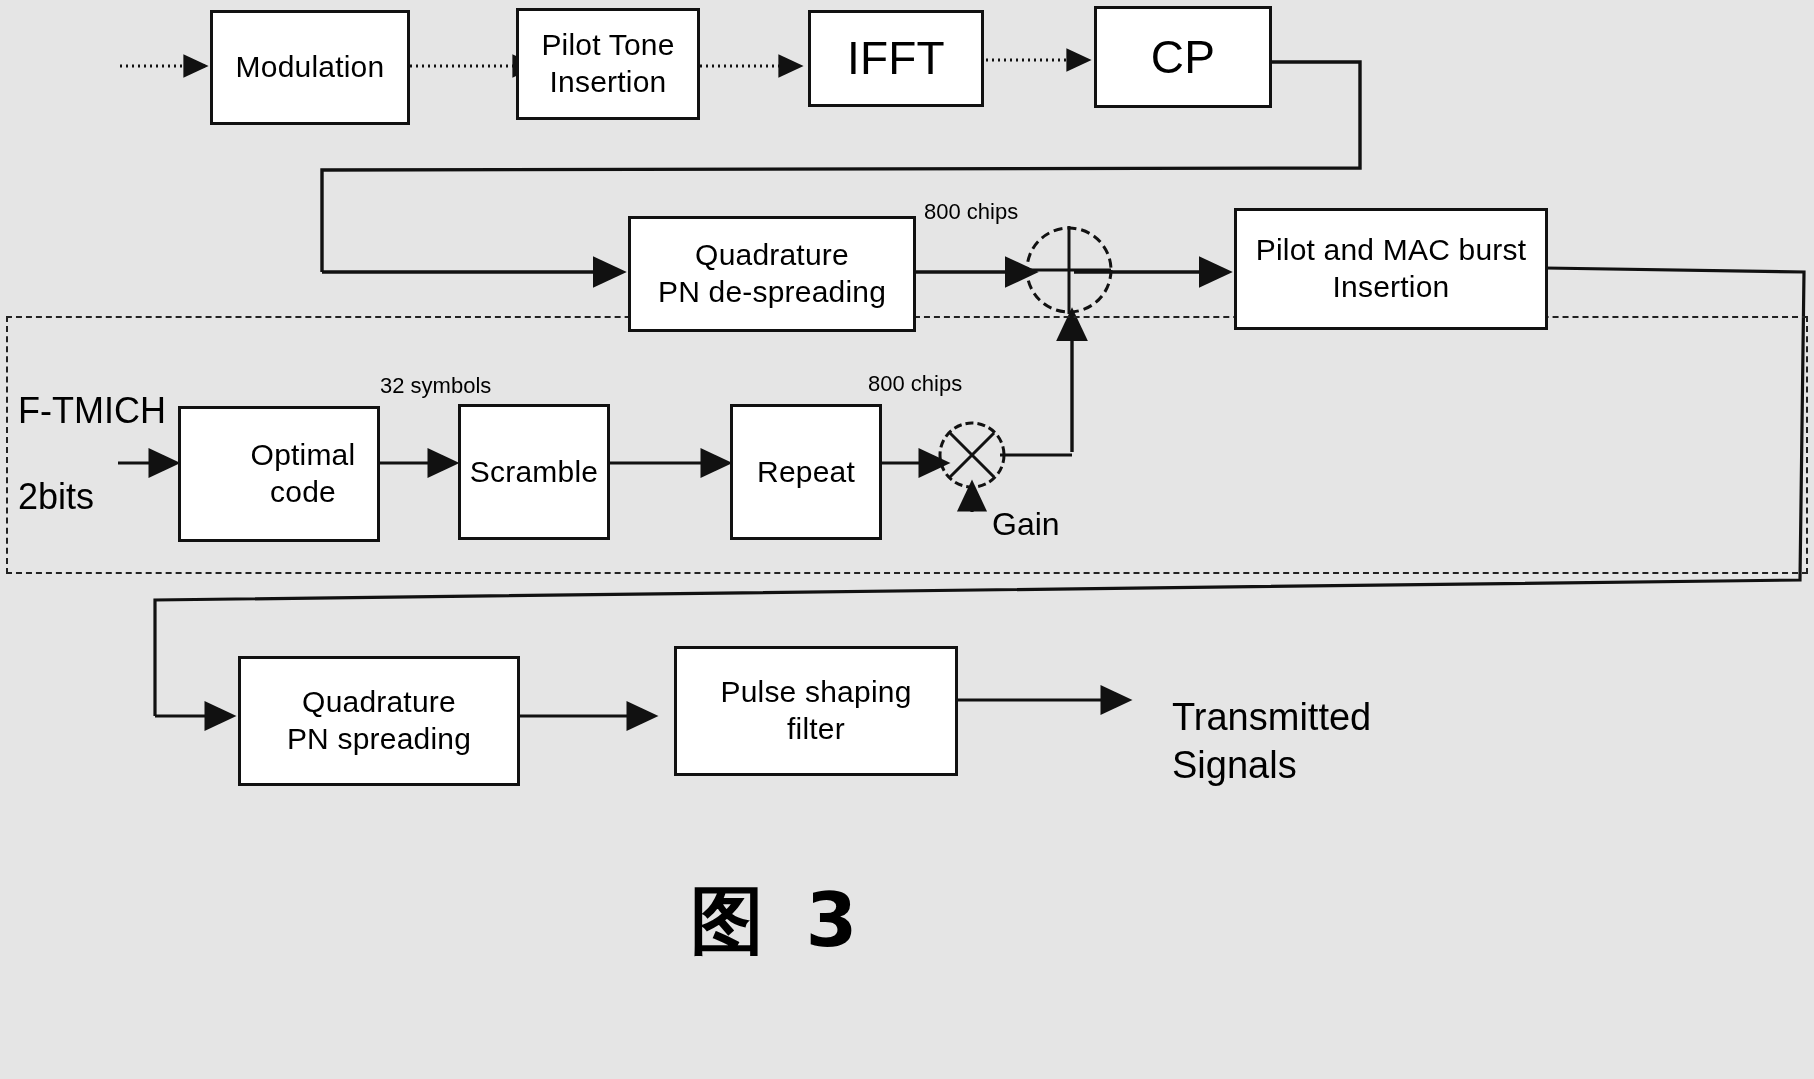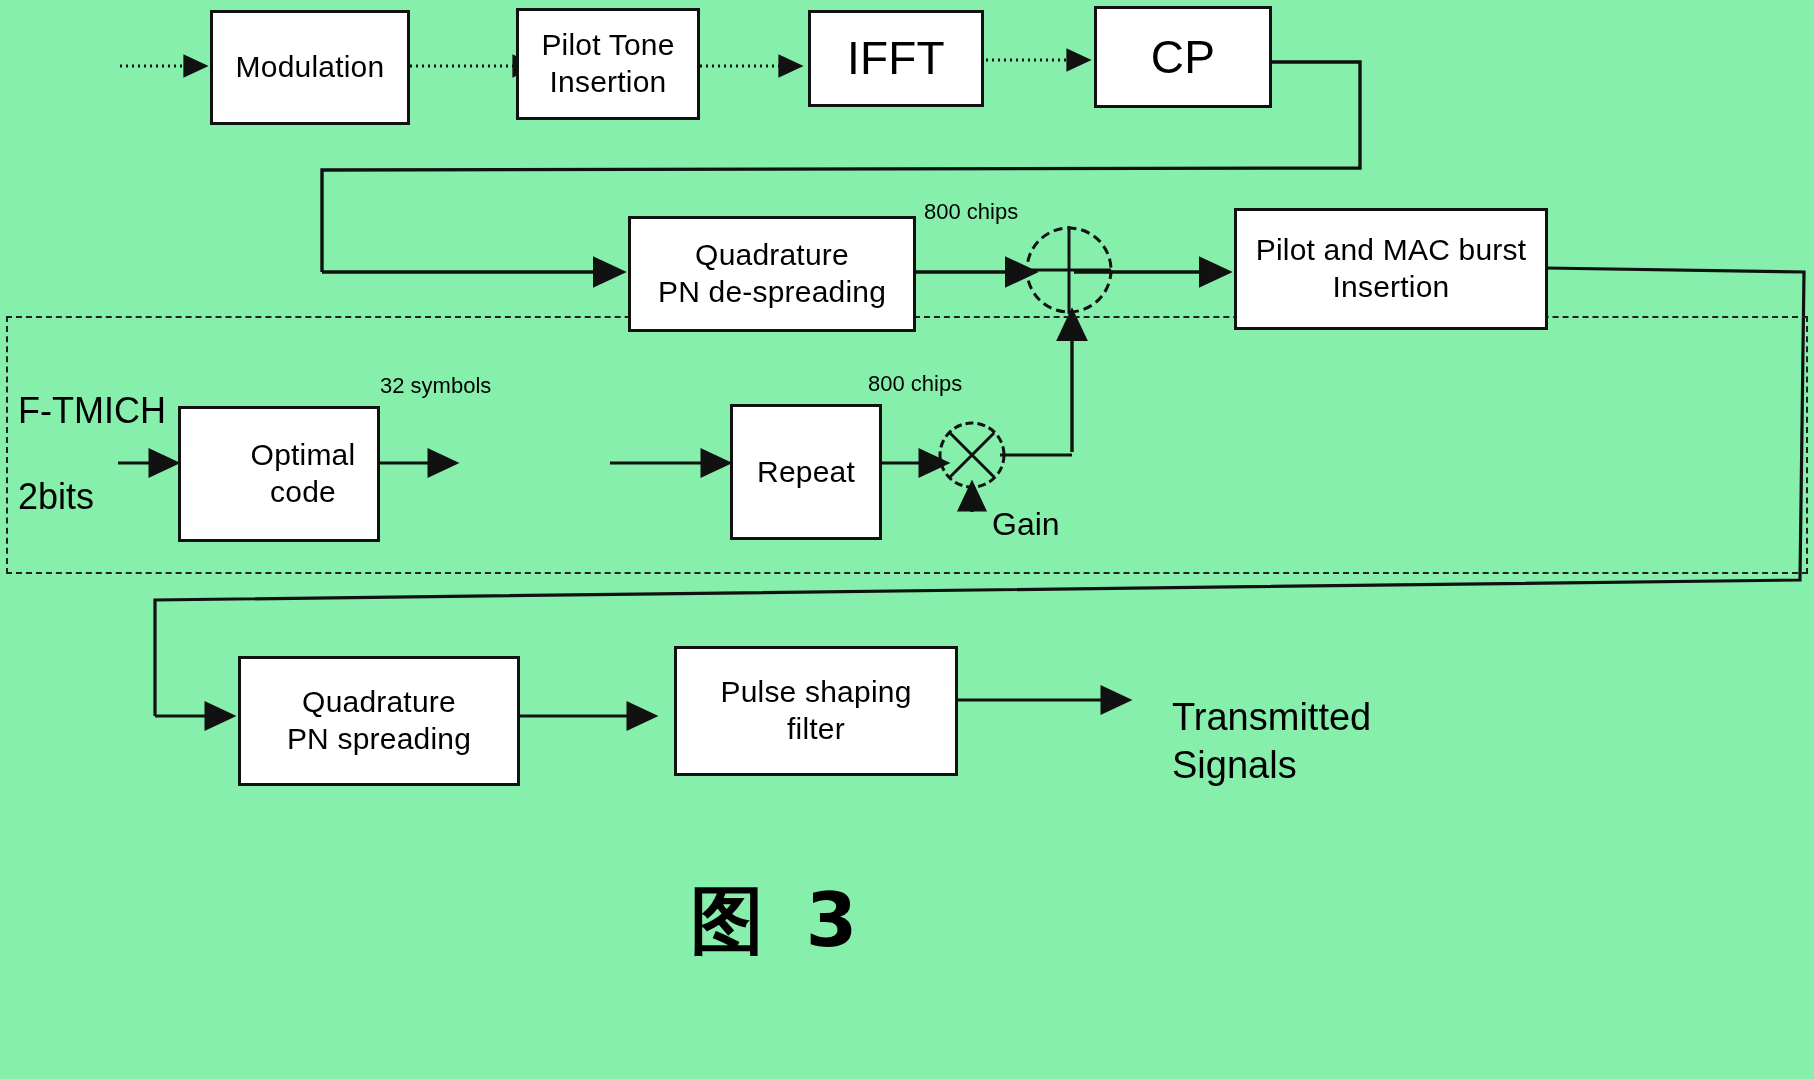--- a/index.html
+++ b/index.html
@@ -4,21 +4,21 @@
 <style>
   html, body {
     margin: 0;
     padding: 0;
     background: #ffffff;
   }
   #stage {
     position: relative;
     width: 1814px;
     height: 1079px;
-    background: #86efac;
+    background: #e5e5e5;
     font-family: "Liberation Sans", sans-serif;
     color: #000000;
     overflow: hidden;
   }
   
   .blk {
     position: absolute;
     box-sizing: border-box;
     border: 3px solid #111;
     background: #fff;
@@ -161,20 +161,21 @@
   <div class="lbl" style="left:924px; top:198px;">800 chips</div>
 
   <div class="lbl io" style="left:18px; top:388px;">F-TMICH</div>
 
   <div class="lbl io" style="left:18px; top:474px;">2bits</div>
 
   <div class="blk" style="left:178px; top:406px; width:202px; height:136px;padding-left:48px;">Optimal code</div>
 
   <div class="lbl" style="left:380px; top:372px;">32 symbols</div>
 
+  <div class="blk" style="left:458px; top:404px; width:152px; height:136px;">Scramble</div>
 
   <div class="blk" style="left:730px; top:404px; width:152px; height:136px;">Repeat</div>
 
   <div class="lbl" style="left:868px; top:370px;">800 chips</div>
 
   <div class="lbl" style="left:992px; top:504px; font-size:32px;">Gain</div>
 
   <div class="blk" style="left:238px; top:656px; width:282px; height:130px;">Quadrature
 PN spreading</div>
 

